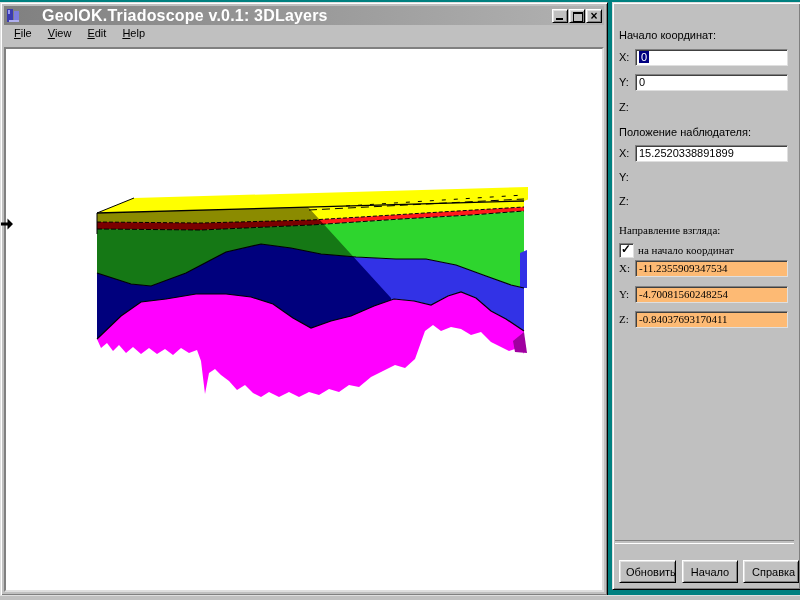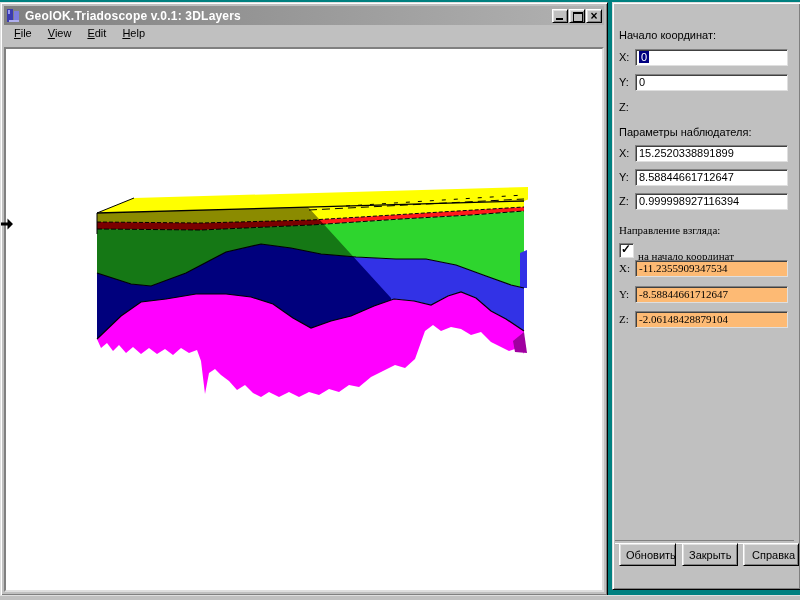--- a/index.html
+++ b/index.html
@@ -14,22 +14,22 @@
   .field95{background:#fff;border:1px solid;border-color:#808080 #dfdfdf #dfdfdf #808080;
            box-shadow:inset 1px 1px 0 #404040;}
   .field95.disabled{background:#fdba74;}
   
   .main-window{position:absolute;left:0;top:2px;width:606px;height:592px;z-index:1;}
   .panel{position:absolute;left:612px;top:2px;width:187px;height:586px;z-index:2;}
   .tbar{position:absolute;top:3px;left:3px;right:3px;height:19px;display:flex;
         align-items:center;padding:0 2px;overflow:hidden;}
   .tbar.inactive{background:linear-gradient(90deg,#808080,#b2b2b2);}
   .tbar.active{background:linear-gradient(90deg,#000080,#1084d0);}
-  .tbar .ttl{color:#fff;font-weight:bold;font-size:12px;white-space:nowrap;
-             margin-left:3px;flex:1 1 auto;letter-spacing:.2px;}
+  .tbar .ttl{color:#fff;font-weight:bold;font-size:16px;white-space:nowrap;
+             margin-left:20px;flex:1 1 auto;letter-spacing:.2px;}
   .appicon{width:16px;height:15px;flex:0 0 auto;}
   .wbtn{position:relative;width:16px;height:14px;margin-left:1px;flex:0 0 auto;padding:0;}
   .wbtn .g-min{position:absolute;left:3px;bottom:2px;width:7px;height:2px;background:#000;}
   .wbtn .g-max{position:absolute;left:3px;top:2px;width:8px;height:7px;
                border:1px solid #000;border-top-width:2px;}
   .wbtn .g-close{position:absolute;left:0;top:-1px;width:100%;text-align:center;
                  font-weight:bold;font-size:12px;line-height:14px;}
   .wbtn .g-close::before{content:"×";}
   
   .menu-bar{position:absolute;top:23px;left:3px;right:3px;height:14px;background:#c0c0c0;
@@ -49,24 +49,24 @@
   .frow .field95{position:absolute;left:16px;top:0;width:148px;height:15px;
                  line-height:15px;padding-left:3px;white-space:nowrap;overflow:hidden;}
   .sel{background:#000080;color:#fff;padding:0 2px;}
   .chkrow{top:18px;}
   .chk{position:absolute;left:0;top:1px;width:13px;height:13px;background:#fff;
        border:1px solid;border-color:#808080 #dfdfdf #dfdfdf #808080;
        box-shadow:inset 1px 1px 0 #404040;}
   .checkmark{display:none;position:absolute;left:1px;top:-2px;font-size:12px;font-weight:bold;}
   .checkmark::before{content:"✓";}
   .chk.checked .checkmark{display:block;}
-  .chklabel{position:absolute;left:19px;top:2px;margin-top:6px;}
+  .chklabel{position:absolute;left:19px;top:2px;}
   .separator{position:absolute;left:2px;top:537px;width:179px;height:2px;
              border-top:1px solid #808080;border-bottom:1px solid #fff;}
-  .panel-buttons{position:absolute;left:4px;top:540px;right:4px;height:23px;}
+  .panel-buttons{position:absolute;left:4px;top:557px;right:4px;height:23px;}
   .panel-buttons .btn95{position:absolute;top:0;height:23px;}
   
   .taskbar{position:absolute;left:0;top:595px;width:800px;height:5px;background:#c0c0c0;
            border-top:1px solid #dfdfdf;z-index:4;}
 </style>
 </head>
 <body>
 
 <div class="main-window raised">
   <div class="tbar inactive">
@@ -160,62 +160,60 @@
           <span class="flabel">Y:</span>
           <div class="field95"><span>0</span></div>
         </div>
         <div class="frow" style="top: 70px;">
           <span class="flabel">Z:</span>
         </div>
       </div>
   </div>
 
   <div class="psec sec-b">
-    <div class="sec-heading">Параметры наблюдателя:</div>
+    <div class="sec-heading">Положение наблюдателя:</div>
     <div class="rows">
         <div class="frow" style="top: 19px;">
           <span class="flabel">X:</span>
           <div class="field95"><span>15.2520338891899</span></div>
         </div>
         <div class="frow" style="top: 43px;">
           <span class="flabel">Y:</span>
-          <div class="field95"><span>8.58844661712647</span></div>
         </div>
         <div class="frow" style="top: 67px;">
           <span class="flabel">Z:</span>
-          <div class="field95"><span>0.999998927116394</span></div>
         </div>
       </div>
   </div>
 
   <div class="psec sec-c">
     <div class="sec-heading">Направление взгляда:</div>
     <div class="frow chkrow">
       <span class="chk checked">
           <span class="checkmark"></span>
         </span>
       <span class="chklabel">на начало координат</span>
     </div>
     <div class="rows">
         <div class="frow" style="top: 36px;">
           <span class="flabel">X:</span>
           <div class="field95 disabled"><span>-11.2355909347534</span></div>
         </div>
         <div class="frow" style="top: 62px;">
           <span class="flabel">Y:</span>
-          <div class="field95 disabled"><span>-8.58844661712647</span></div>
+          <div class="field95 disabled"><span>-4.70081560248254</span></div>
         </div>
         <div class="frow" style="top: 87px;">
           <span class="flabel">Z:</span>
-          <div class="field95 disabled"><span>-2.06148428879104</span></div>
+          <div class="field95 disabled"><span>-0.84037693170411</span></div>
         </div>
       </div>
   </div>
 
   <div class="separator"></div>
   <div class="panel-buttons">
       <button class="btn95" style="left: 2px; width: 57px;">Обновить</button>
-      <button class="btn95" style="left: 65px; width: 56px;">Закрыть</button>
+      <button class="btn95" style="left: 65px; width: 56px;">Начало</button>
       <button class="btn95" style="left: 126px; width: 56px; padding-left: 8px;">Справка</button>
     </div>
 </div>
 
 <div class="taskbar"></div>
 
 </body></html>

